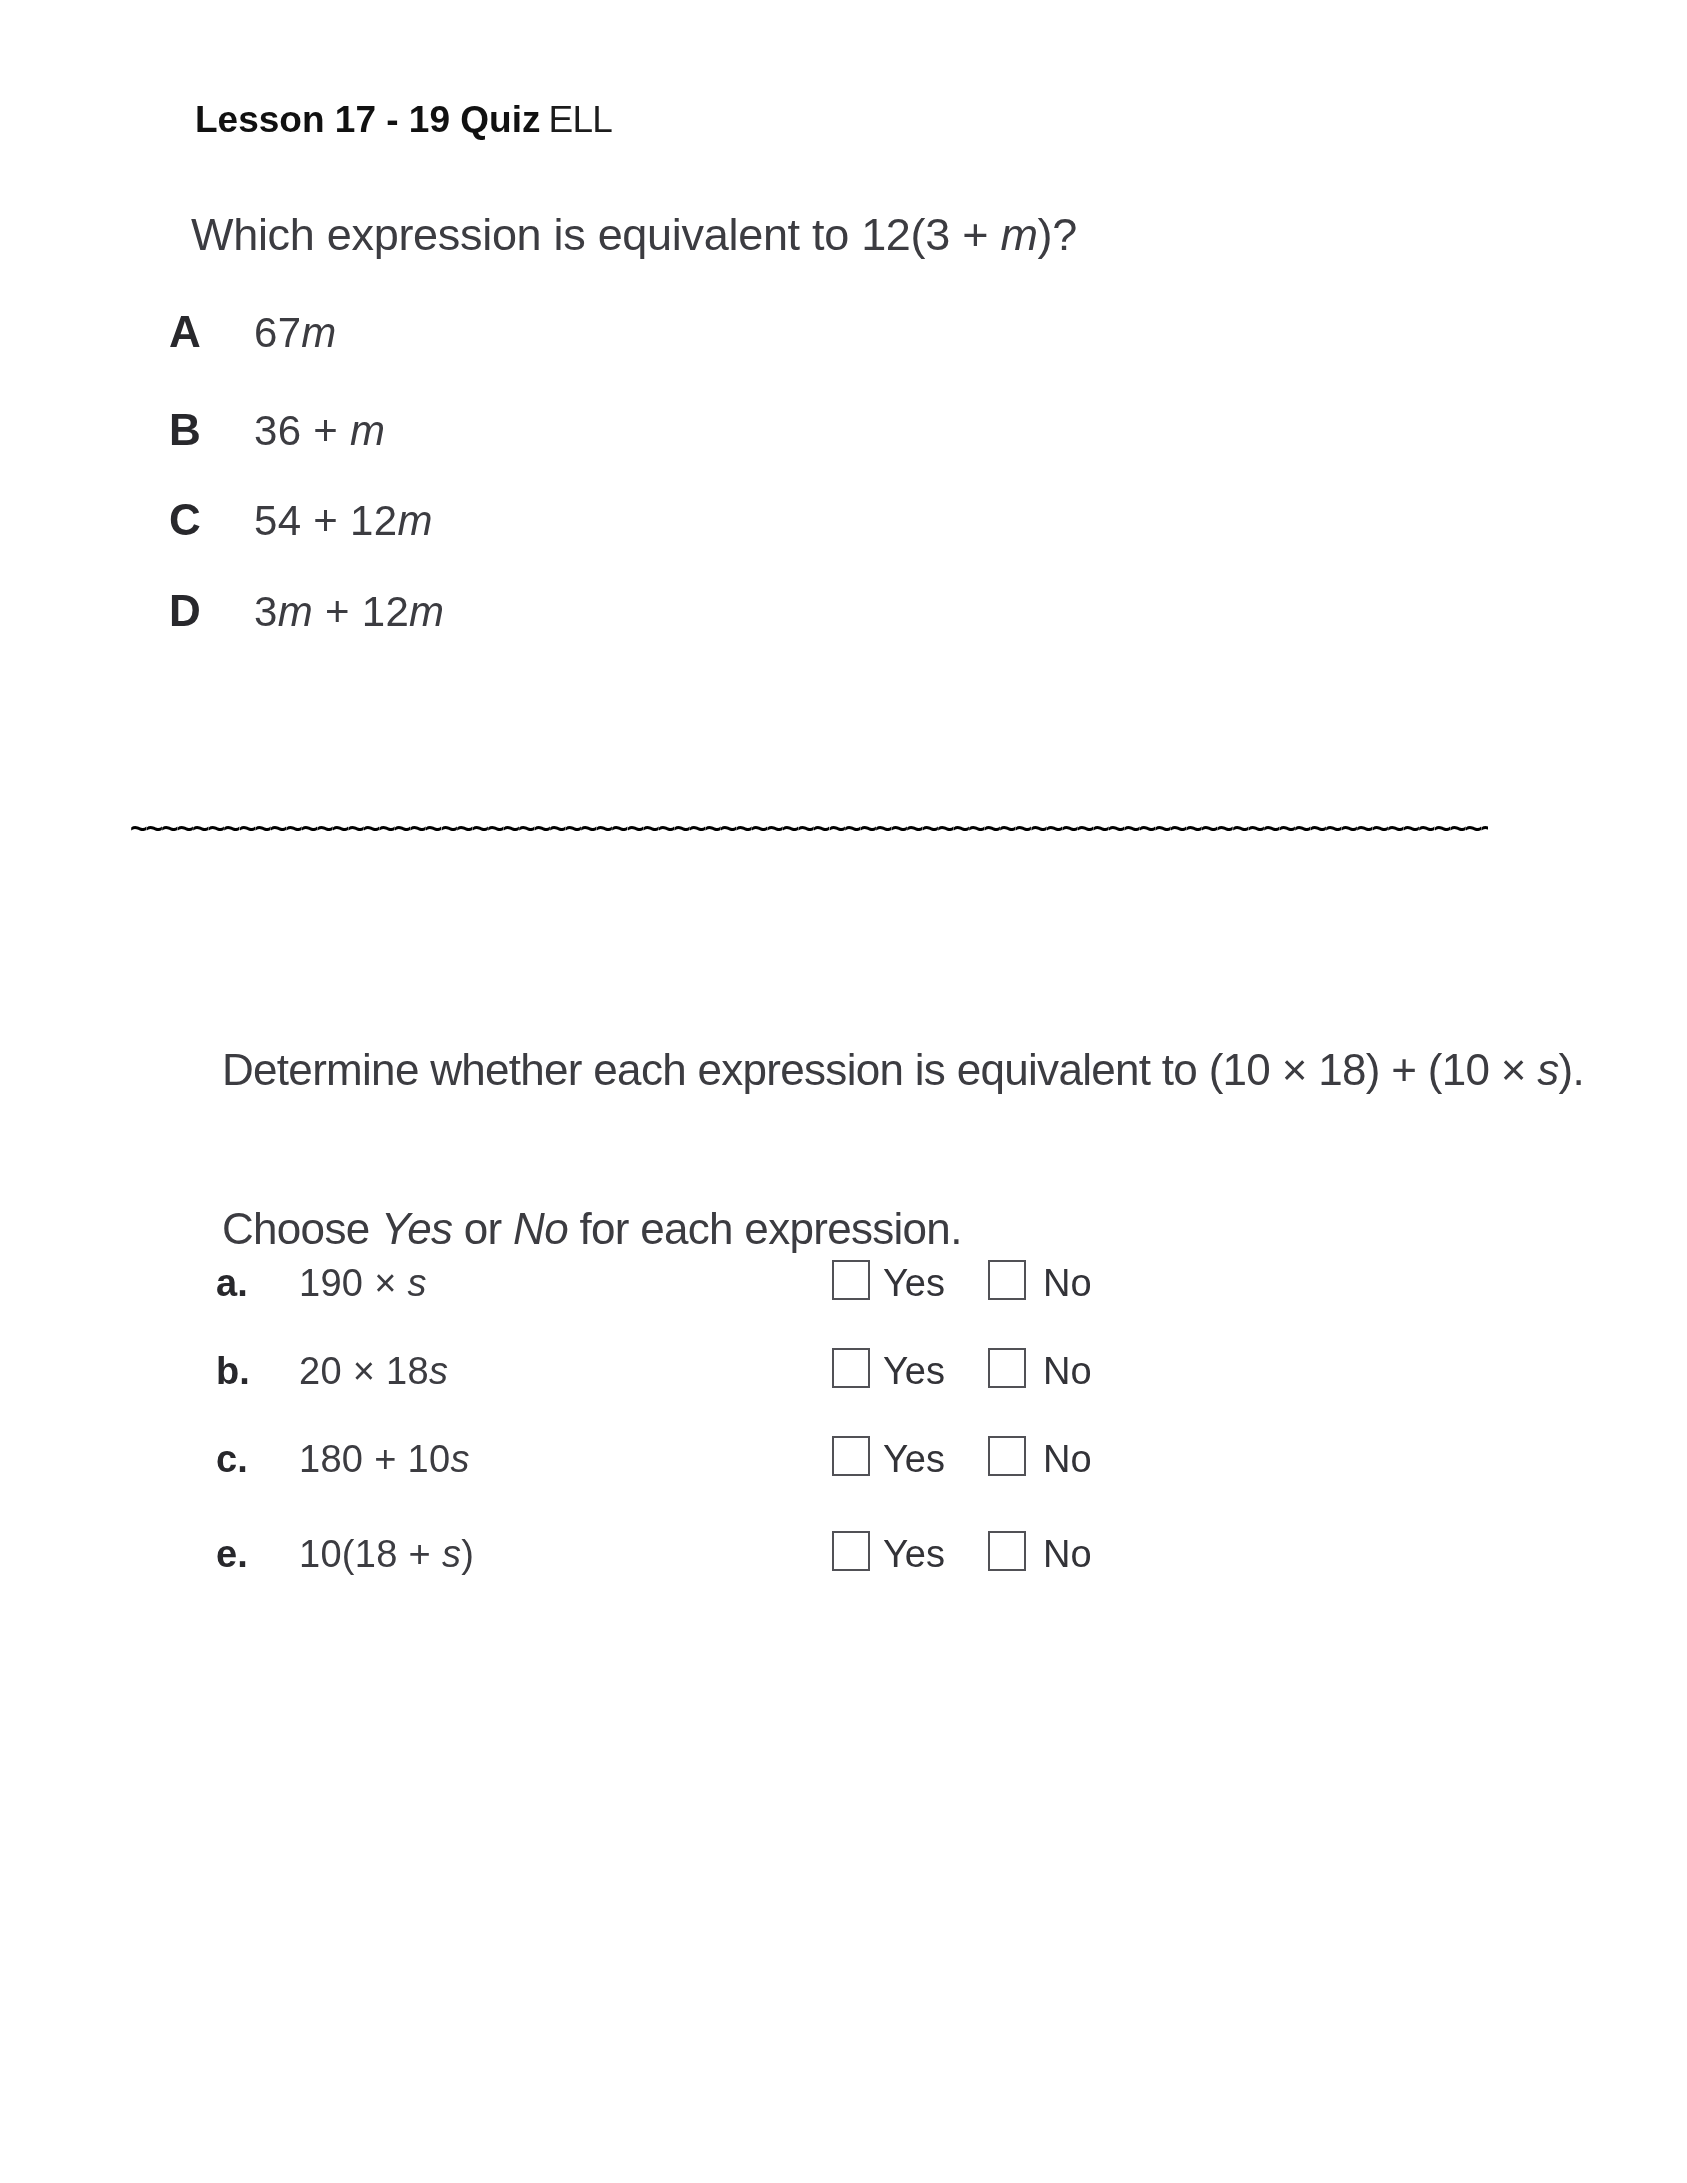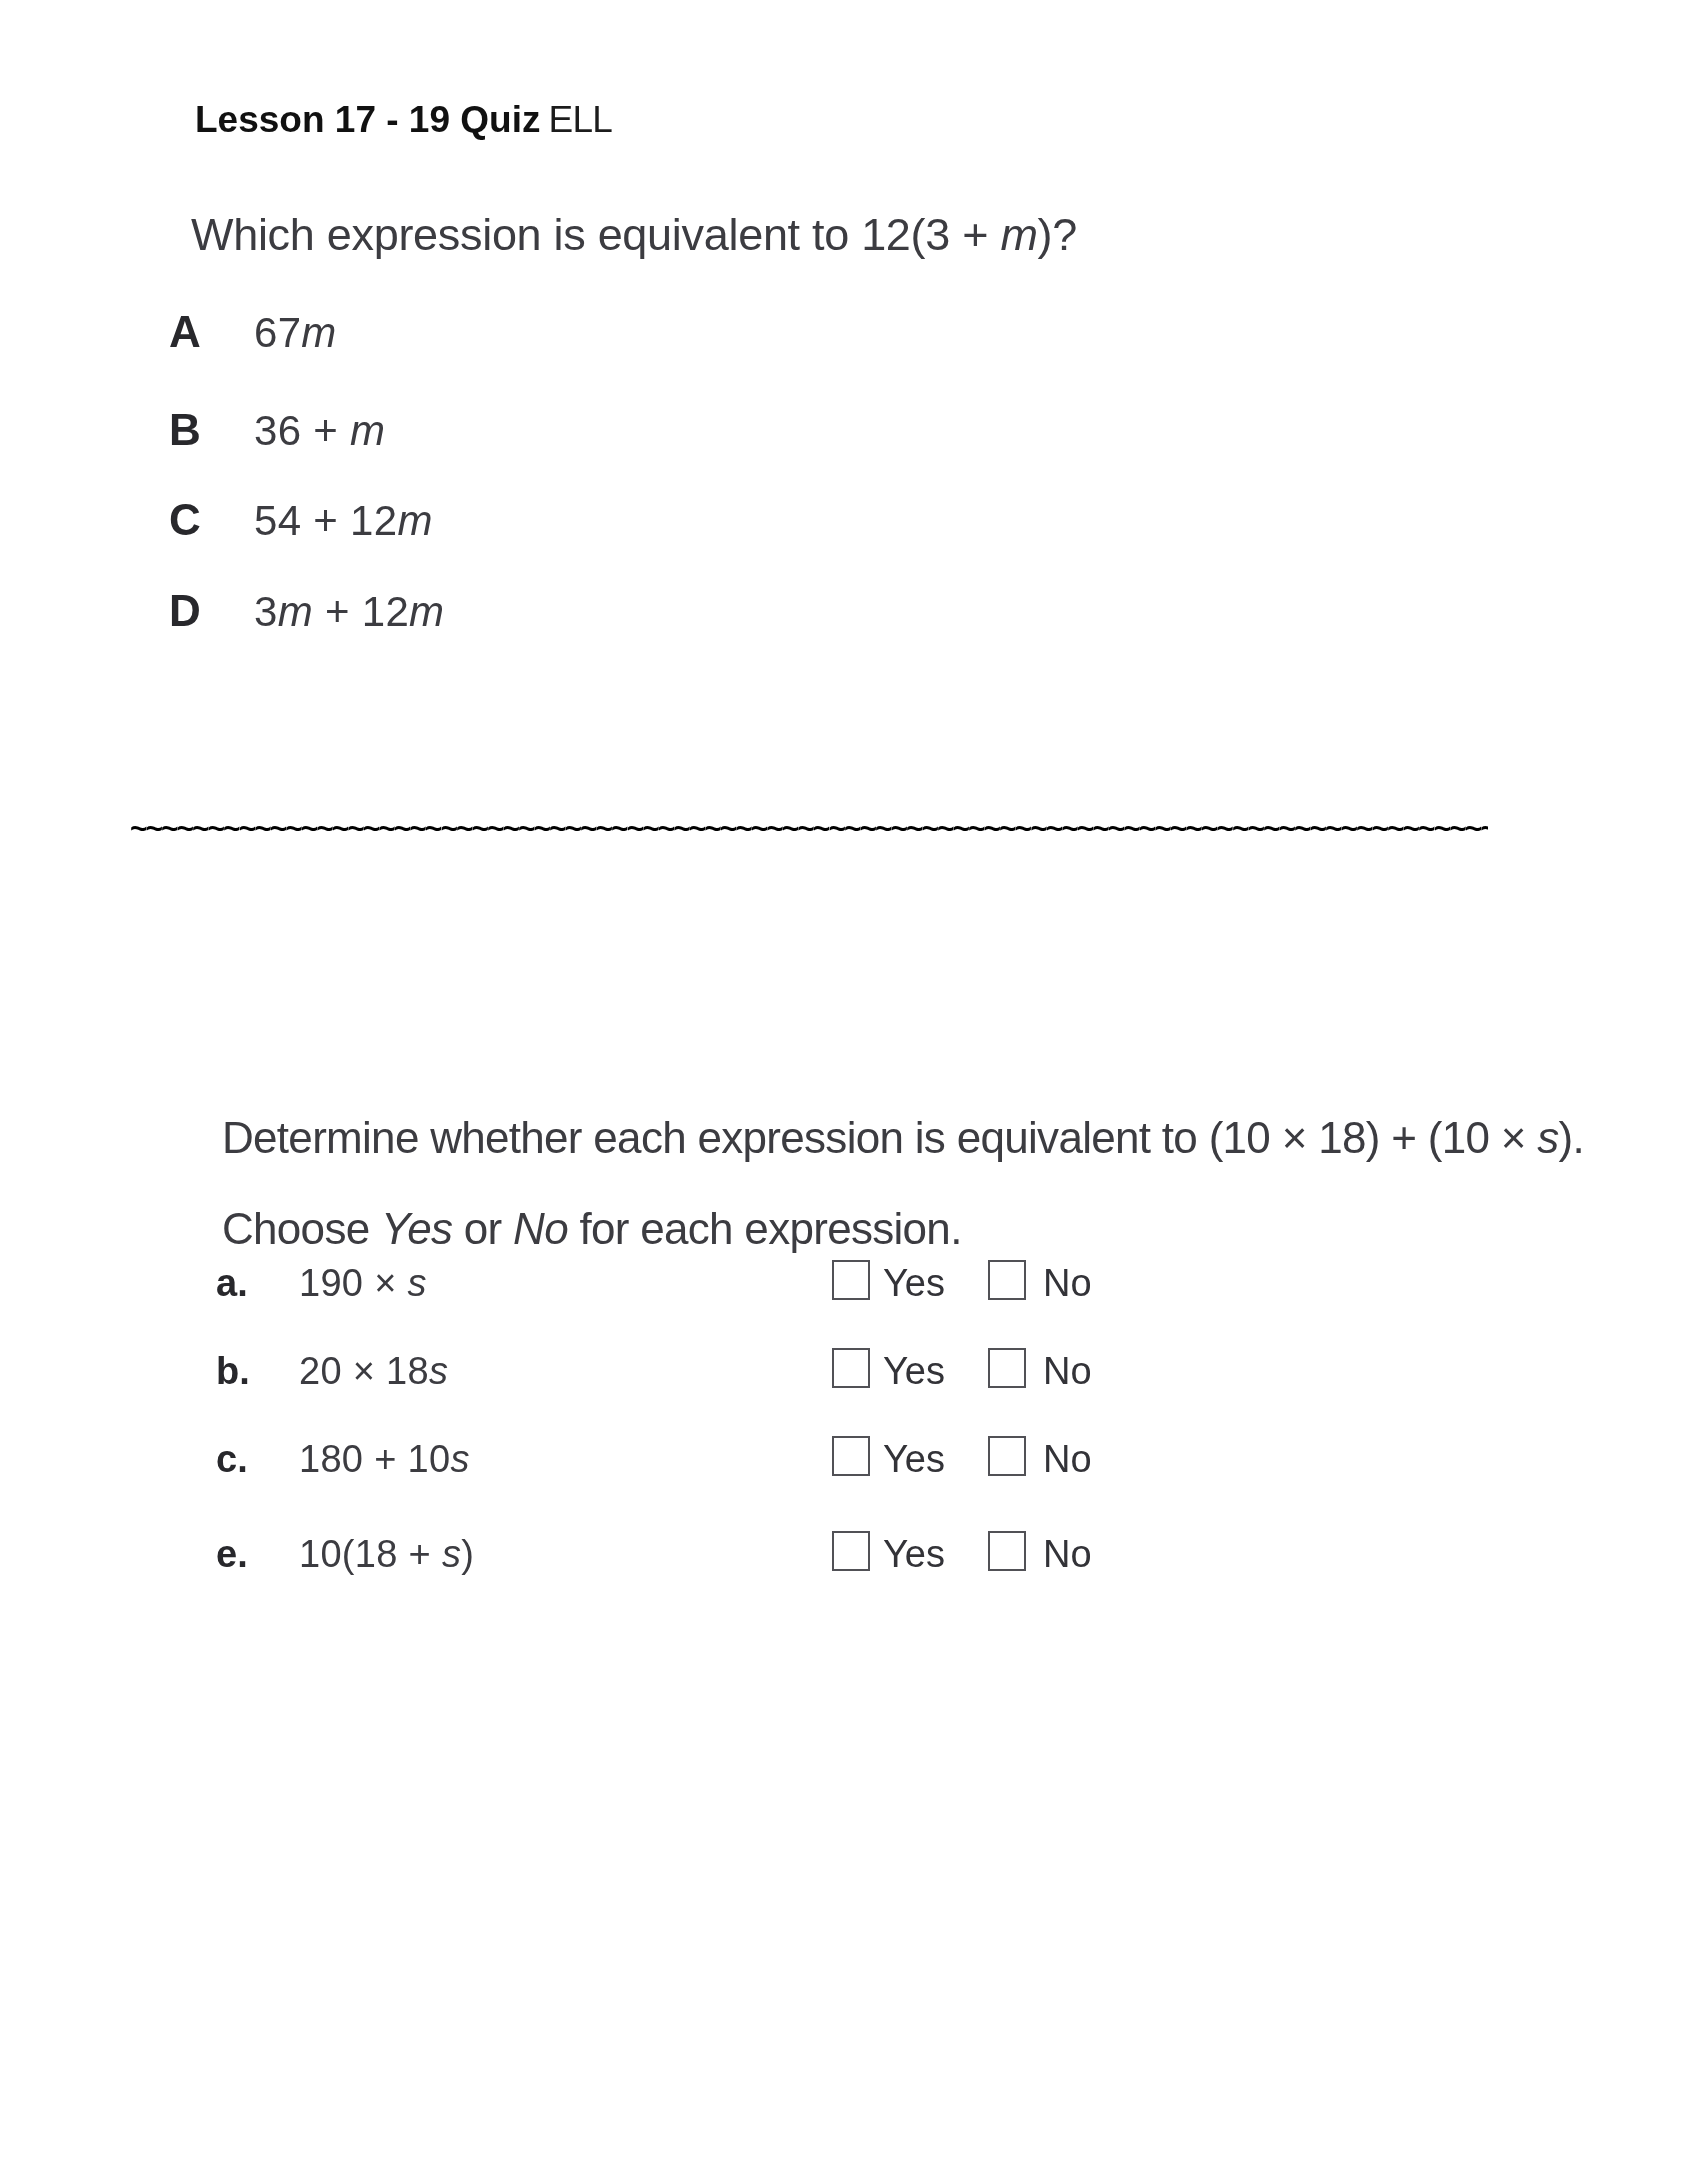--- a/index.html
+++ b/index.html
@@ -42,21 +42,21 @@
     letter-spacing: -2px;
     color: #000000;
   }
 
   
   .q2-line {
     left: 222px;
     font-size: 44px; line-height: 1;
     color: #3c3c41; letter-spacing: -0.7px;
   }
-  .q2-line1 { top: 1116px; }
+  .q2-line1 { top: 1048px; }
   .q2-line2 { top: 1179px; margin-top: 28px; }
 
   
   .item-row { left: 0; width: 1687px; height: 48px; }
   .item-label {
     position: absolute; left: 216px; top: 4px;
     font-weight: 700; font-size: 38px; line-height: 1; color: #28282c;
   }
   .item-expr {
     position: absolute; left: 299px; top: 4px;

